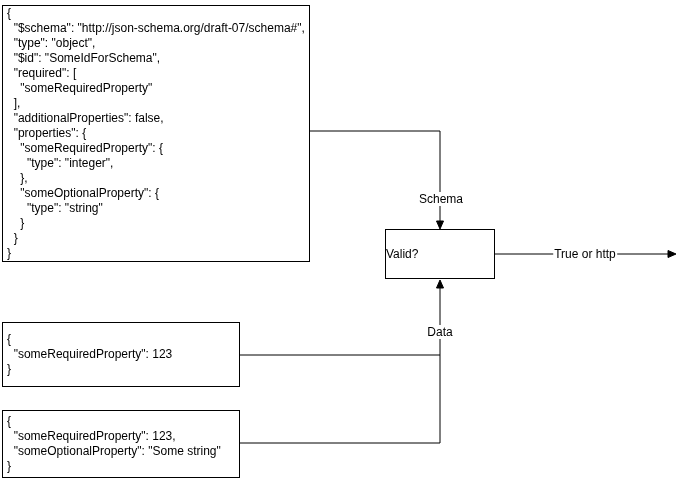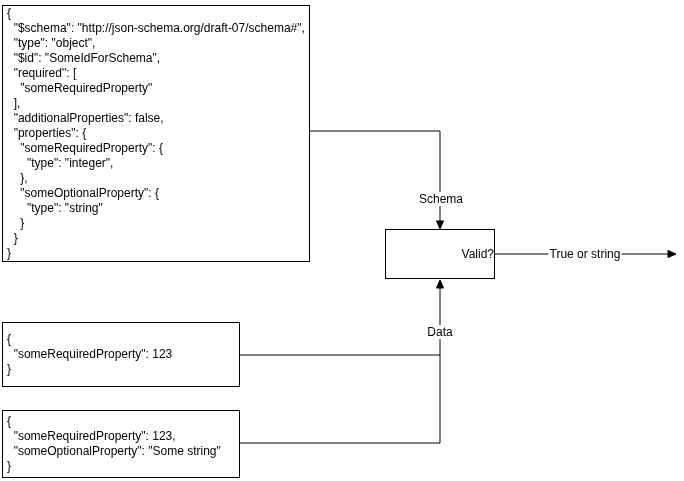--- a/index.html
+++ b/index.html
@@ -33,21 +33,21 @@
     line-height: 15px;
     color: #000000;
   }
   .valid-box {
     position: absolute;
     box-sizing: border-box;
     border: 1px solid #000000;
     background: #ffffff;
     display: flex;
     align-items: center;
-    justify-content: flex-end;
+    justify-content: flex-start;
     font-size: 12px;
     z-index: 0;
   }
   .connector-svg {
     position: absolute;
     left: 0;
     top: 0;
     width: 684px;
     height: 481px;
     z-index: 1;
@@ -132,15 +132,15 @@
 
     <path d="M 240 443 H 440 V 288"></path>
     <polygon points="440,280 436.5,288 443.5,288"></polygon>
 
     <path d="M 495 254 H 668"></path>
     <polygon points="676,254 668,250.5 668,257.5"></polygon>
   </svg>
 
   <span class="edge-label" id="label-schema">Schema</span>
   <span class="edge-label" id="label-data">Data</span>
-  <span class="edge-label" id="label-result">True or string</span>
+  <span class="edge-label" id="label-result">True or http</span>
 
 </div>
 
 </body></html>

